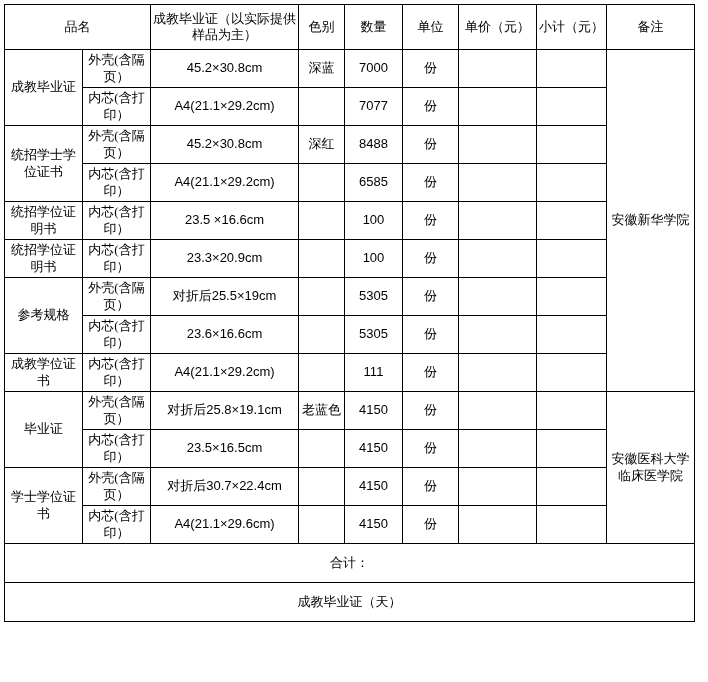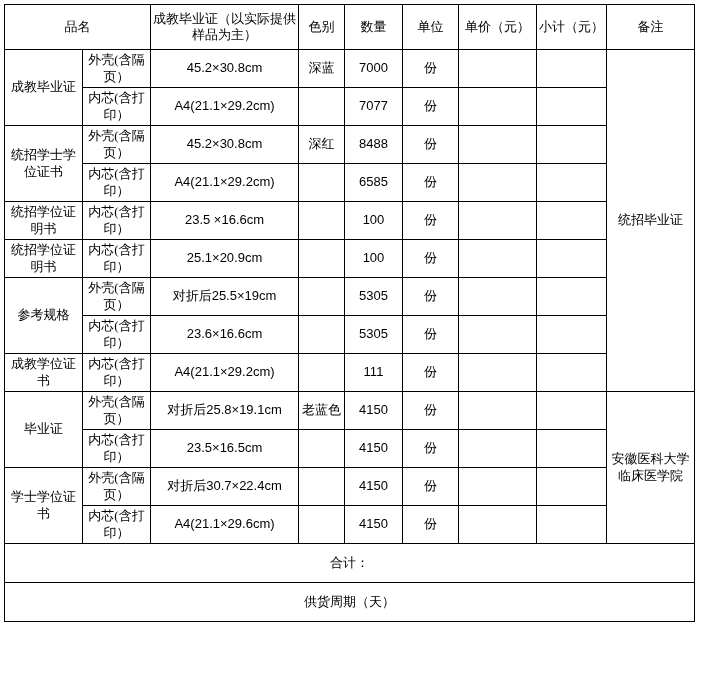--- a/index.html
+++ b/index.html
@@ -88,21 +88,21 @@
 
       <tr class="rowcell">
         <td rowspan="2">成教毕业证</td>
         <td class="smallcell">外壳(含隔页）</td>
         <td>45.2×30.8cm</td>
         <td>深蓝</td>
         <td>7000</td>
         <td>份</td>
         <td></td>
         <td></td>
-        <td rowspan="9">统招毕业证</td>
+        <td rowspan="9">安徽新华学院</td>
       </tr>
 
       <tr class="rowcell">
         <td class="smallcell">内芯(含打印）</td>
         <td>A4(21.1×29.2cm)</td>
         <td></td>
         <td>7077</td>
         <td>份</td>
         <td></td>
         <td></td>
@@ -136,21 +136,21 @@
         <td></td>
         <td>100</td>
         <td>份</td>
         <td></td>
         <td></td>
       </tr>
 
       <tr class="rowcell">
         <td>统招学位证明书</td>
         <td class="smallcell">内芯(含打印）</td>
-        <td>25.1×20.9cm</td>
+        <td>23.3×20.9cm</td>
         <td></td>
         <td>100</td>
         <td>份</td>
         <td></td>
         <td></td>
       </tr>
 
       <tr class="rowcell">
         <td rowspan="2">参考规格</td>
         <td class="smallcell">外壳(含隔页）</td>
@@ -224,17 +224,17 @@
         <td>份</td>
         <td></td>
         <td></td>
       </tr>
 
       <tr class="total-row">
         <td colspan="9">合计：</td>
       </tr>
 
       <tr class="lead-row">
-        <td colspan="9">供货周期（天）</td>
+        <td colspan="9">成教毕业证（天）</td>
       </tr>
     </tbody>
   </table>
 </div>
 
 </body></html>

